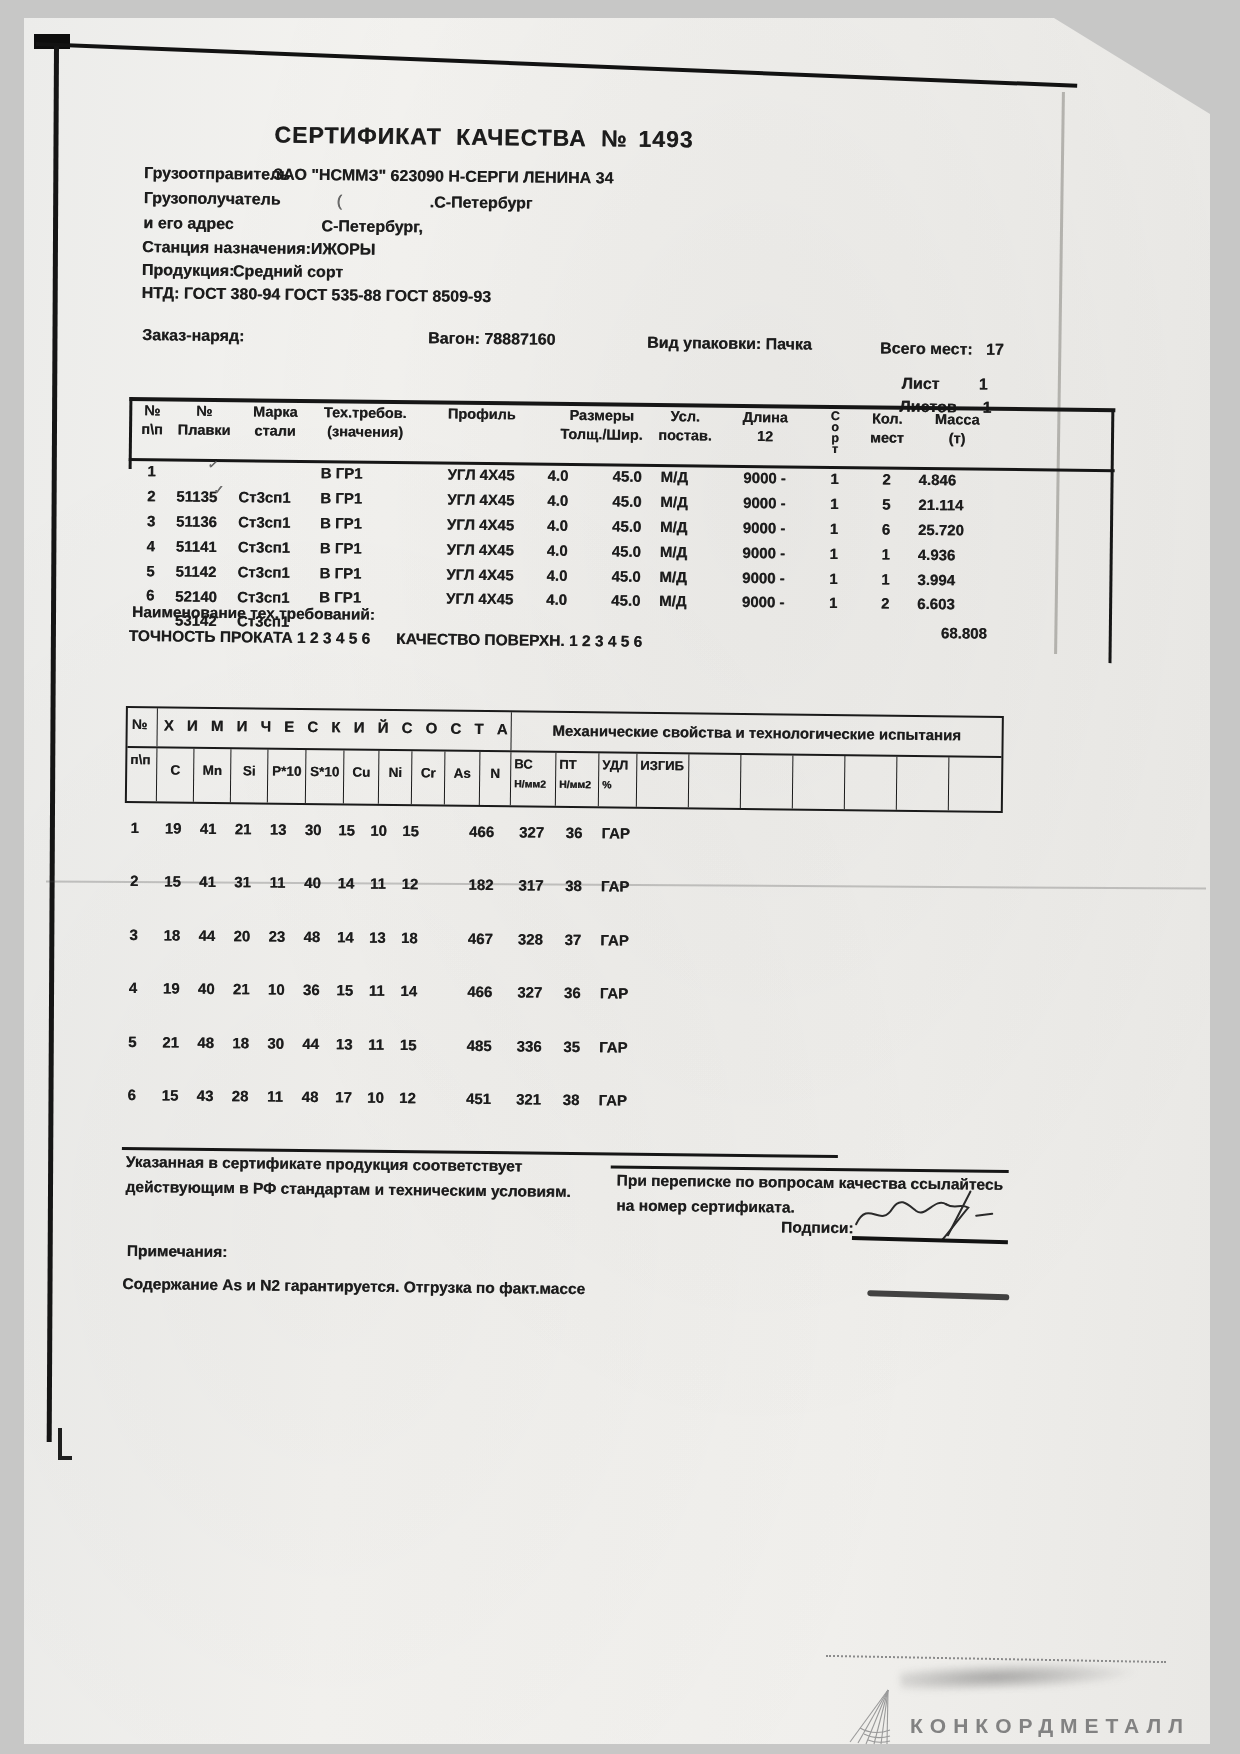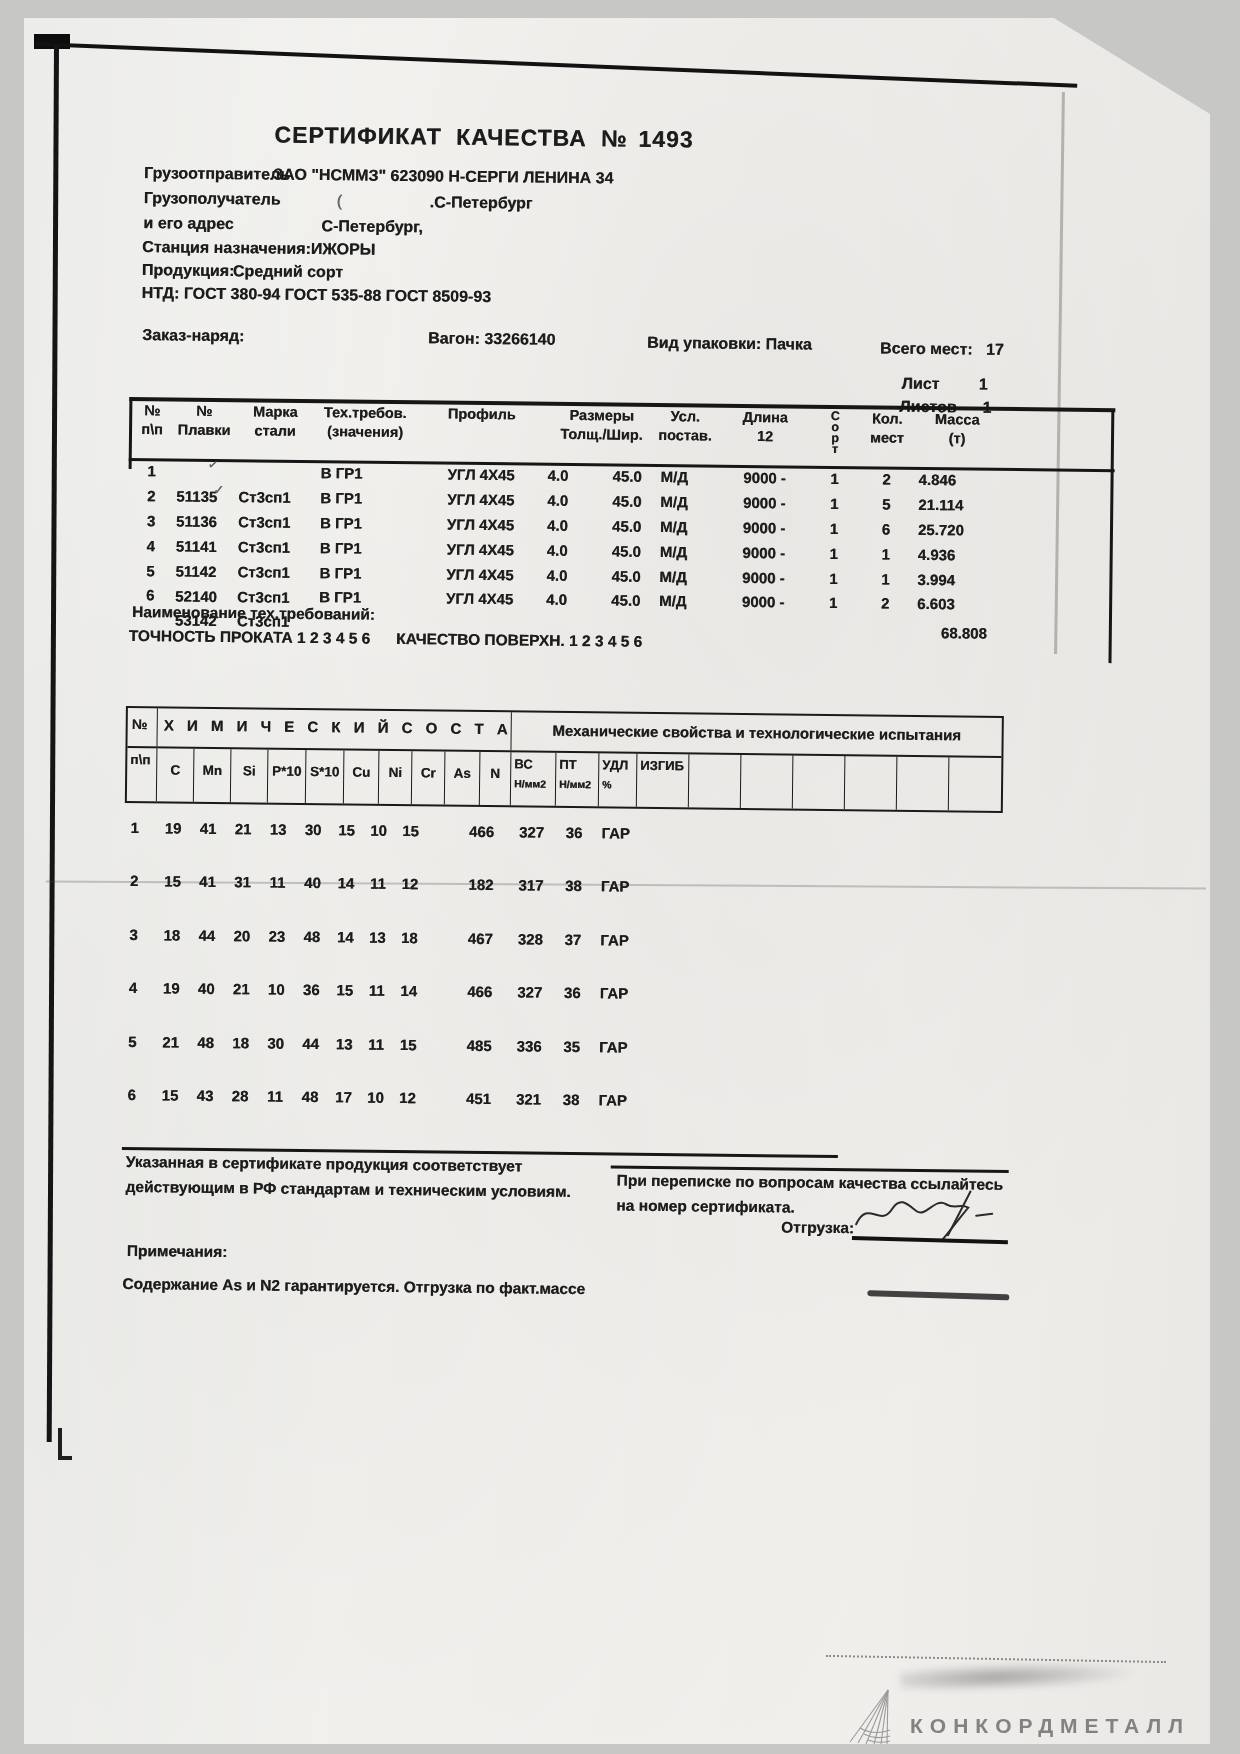--- a/index.html
+++ b/index.html
@@ -129,21 +129,21 @@
   <span class="abs fs16 lbl" style="left:316px; top:215px;">С-Петербург,</span>
 
   <span class="abs fs16 lbl" style="left:137px; top:238px;"><span>Станция назначения:</span><span>ИЖОРЫ</span></span>
 
   <span class="abs fs16 lbl" style="left:137px; top:261px;">Продукция:</span>
   <span class="abs fs16 lbl" style="left:228px; top:261px;">Средний сорт</span>
 
   <span class="abs fs16 lbl" style="left:137px; top:284px;">НТД: ГОСТ 380-94  ГОСТ 535-88  ГОСТ 8509-93</span>
 
   <span class="abs fs16 lbl" style="left:138px; top:326px;">Заказ-наряд:</span>
-  <span class="abs fs16 lbl" style="left:424px; top:326px;"><span>Вагон:</span> <span>33266140</span></span>
+  <span class="abs fs16 lbl" style="left:424px; top:326px;"><span>Вагон:</span> <span>78887160</span></span>
   <span class="abs fs16 lbl" style="left:643px; top:328px;"><span>Вид упаковки:</span> <span>Пачка</span></span>
   <span class="abs fs16 lbl" style="left:876px; top:331px;"><span>Всего мест:</span>&nbsp;&nbsp;&nbsp;<span>17</span></span>
 
   <span class="abs fs16" style="left:898px; top:366px; width:86px; display:flex; justify-content:space-between;">
       <span>Лист</span>
       <span>1</span>
     </span>
   <span class="abs fs16" style="left:896px; top:389px; width:92px; display:flex; justify-content:space-between;">
       <span>Листов</span>
       <span>1</span>
@@ -431,21 +431,21 @@
     </div>
 
   <div class="abs hr" style="left:127px; top:1147px; width:716px; height:3px;"></div>
   <span class="abs" style="left:131px; top:1153px; font-size:15.5px;">Указанная в сертификате продукция соответствует</span>
   <span class="abs" style="left:131px; top:1178px; font-size:15.5px;">действующим в РФ стандартам и техническим условиям.</span>
 
   <div class="abs hr" style="left:616px; top:1160px; width:398px; height:2.5px;"></div>
   <span class="abs" style="left:622px; top:1166px; font-size:15.5px;">При переписке по вопросам качества ссылайтесь</span>
   <span class="abs" style="left:622px; top:1191px; font-size:15.5px;">на номер сертификата.</span>
 
-  <span class="abs" style="left:787px; top:1211px; font-size:15.5px;">Отгрузка:</span>
+  <span class="abs" style="left:787px; top:1211px; font-size:15.5px;">Подписи:</span>
   <svg class="abs" style="left:848px; top:1176px;" width="170" height="60" viewBox="0 0 170 60">
     <g fill="none" stroke="#2a2a2a" stroke-width="2" stroke-linecap="round">
       <path d="M14 40 C 26 14, 38 44, 50 24 C 58 11, 66 20, 74 26 C 84 33, 92 12, 104 19"></path>
       <path d="M104 19 C 112 24, 118 18, 126 22 C 116 34, 108 46, 100 55"></path>
       <path d="M128 6 C 120 22, 112 38, 106 50"></path>
       <path d="M134 30 L 150 28"></path>
     </g>
   </svg>
   <div class="abs sig-ul"></div>
   <div class="abs dark2"></div>

